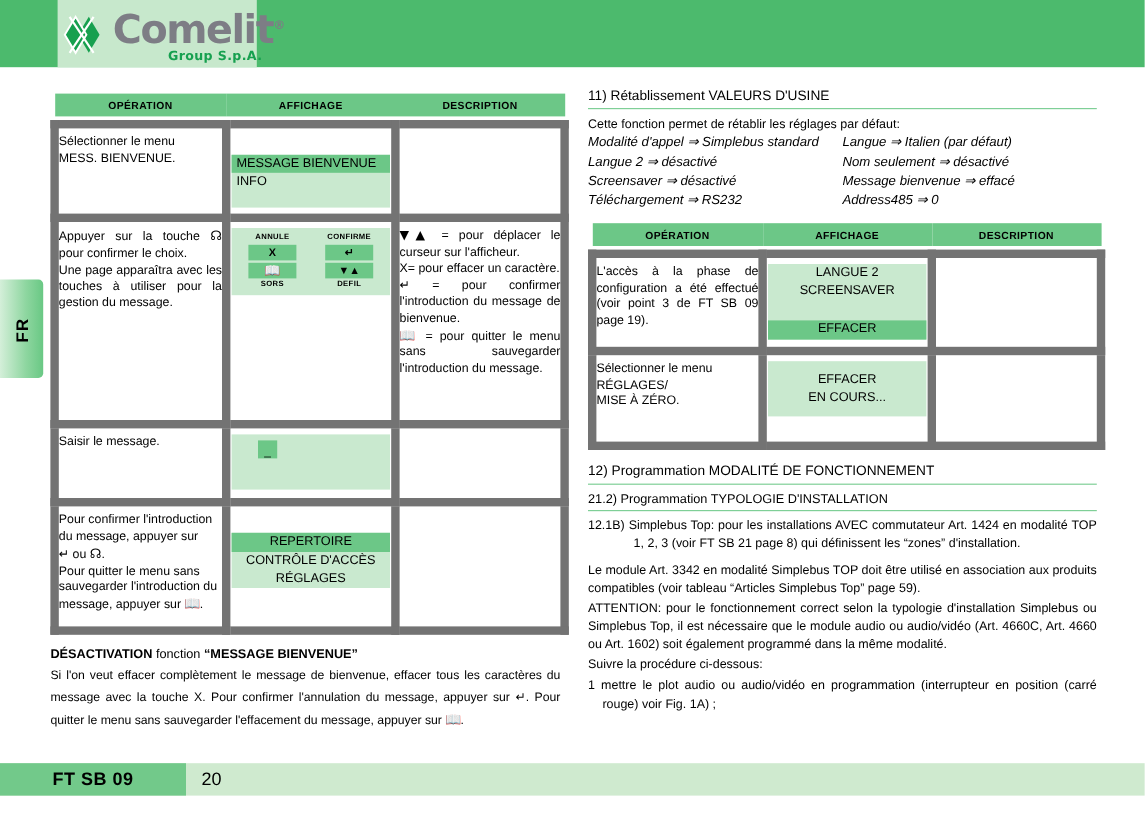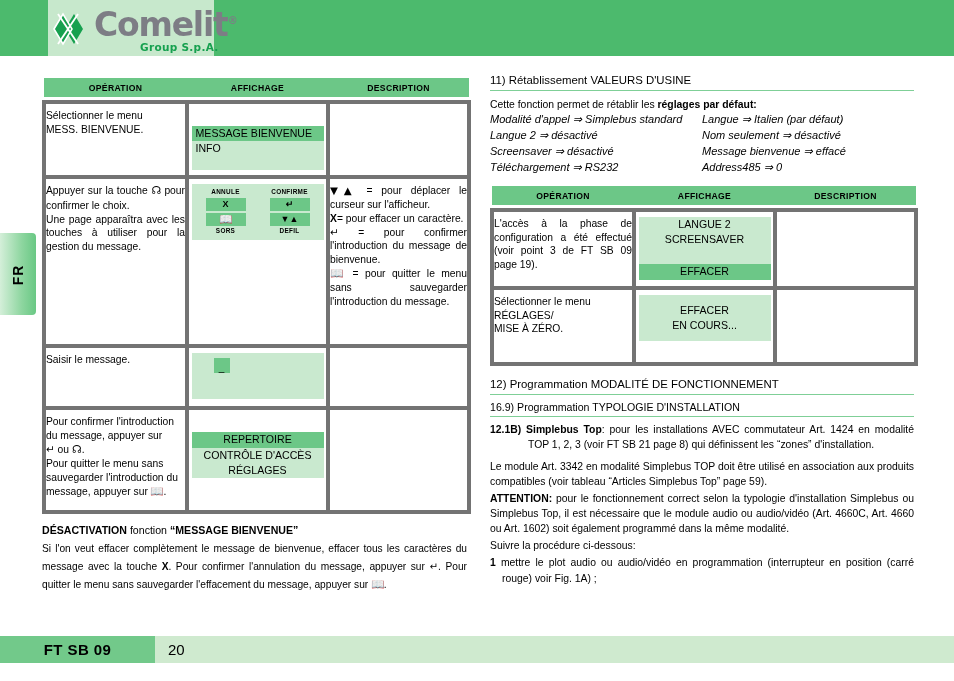--- a/index.html
+++ b/index.html
@@ -56,21 +56,21 @@
 
   
   table.op-table{border-collapse:collapse;width:100%;table-layout:fixed;}
   table.op-table th{
     background:#6cc787;
     color:#000;font-size:8.6px;font-weight:bold;
     letter-spacing:.35px;
     padding:5px 0 4px;text-align:center;border:none;
   }
   table.op-table td{
-    border:4px solid #737373;
+    border:7px solid #737373;
     vertical-align:top;
     padding:5px 0;
     font-size:10.3px;line-height:1.33;
   }
   td.cell-disp{text-align:center;padding:8px 6px;}
   .hdr-spacer{height:3px;}
 
   
   .lcd{
     background:#c9e9cf;
@@ -106,21 +106,21 @@
   .lcd-blank{background:#c9e9cf;width:132px;height:46px;margin:0 auto;padding-top:5px;box-sizing:border-box;}
 
   
   .sec-title{
     font-size:11.4px;font-weight:normal;margin:0 0 4px;
   }
   .sec-rule{height:1px;background:#7fcf97;margin:0 0 6px;}
   .sec-rule.thin{margin:3px 0 5px;}
   p.body{font-size:10.4px;line-height:1.45;margin:0 0 0;}
   p.body.just{text-align:justify;}
-  b{font-weight:bold;}
+  b{font-weight:normal;}
   .defaults{display:flex;font-size:11px;line-height:1.45;font-style:italic;}
   .defaults .dcol{width:50%;}
   .desact-h{font-size:10.6px;font-weight:bold;margin:10px 0 4px;}
   .desact-p{font-size:10.2px;line-height:1.72;text-align:justify;}
   .ind{padding-left:22px;text-indent:-22px;}
   .numitem{padding-left:12px;text-indent:-12px;}
 
   .sym{font-family:"DejaVu Sans", sans-serif;}
   .bell{font-family:"DejaVu Sans", sans-serif;font-size:11px;}
   .book{font-family:"DejaVu Sans", sans-serif;font-size:11px;letter-spacing:-1px;}
@@ -378,21 +378,21 @@
           </div>
         </td>
         <td></td>
       </tr>
     </tbody>
   </table>
 
   <div class="sec-title" style="margin-top:12px">12) Programmation MODALITÉ DE FONCTIONNEMENT</div>
   <div class="sec-rule"></div>
 
-  <div class="sec-title" style="font-size:10.6px;margin-bottom:3px">16.9) Programmation TYPOLOGIE D'INSTALLATION</div>
+  <div class="sec-title" style="font-size:10.6px;margin-bottom:3px">21.2) Programmation TYPOLOGIE D'INSTALLATION</div>
   <div class="sec-rule thin"></div>
 
 
   <p class="body just" style="padding-left:38px;text-indent:-38px;margin-bottom:7px">
     <b>12.1B)</b>
     <b>Simplebus Top</b><span>: pour les installations AVEC commutateur Art. 1424 en modalité TOP 1, 2, 3 (voir FT SB 21 page 8) qui définissent les “zones” d'installation.</span>
   </p>
 
   <p class="body just" style="margin-bottom:2px">Le module Art. 3342 en modalité Simplebus TOP doit être utilisé en association aux produits compatibles (voir tableau “Articles Simplebus Top” page 59).</p>
 

